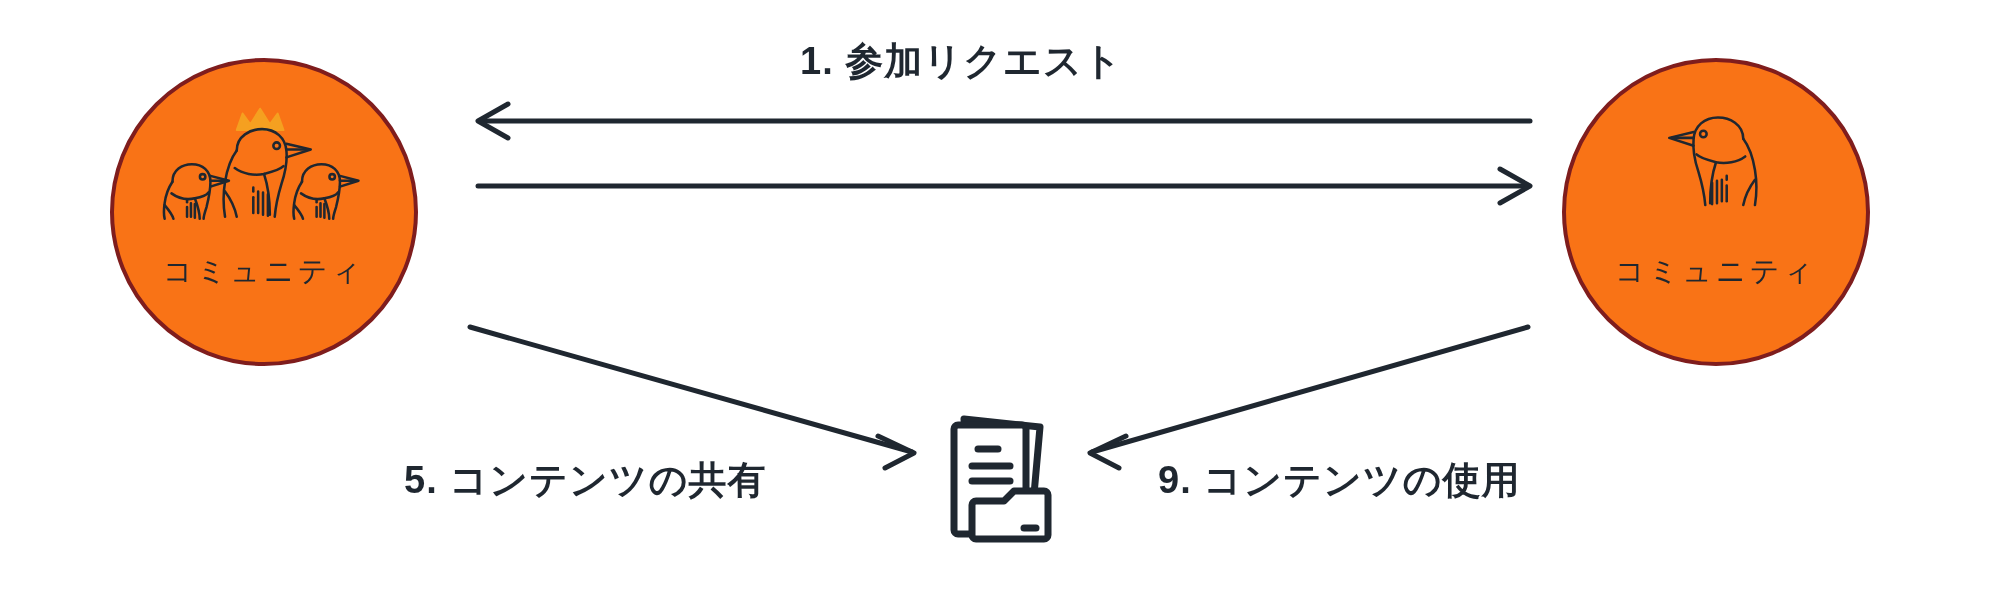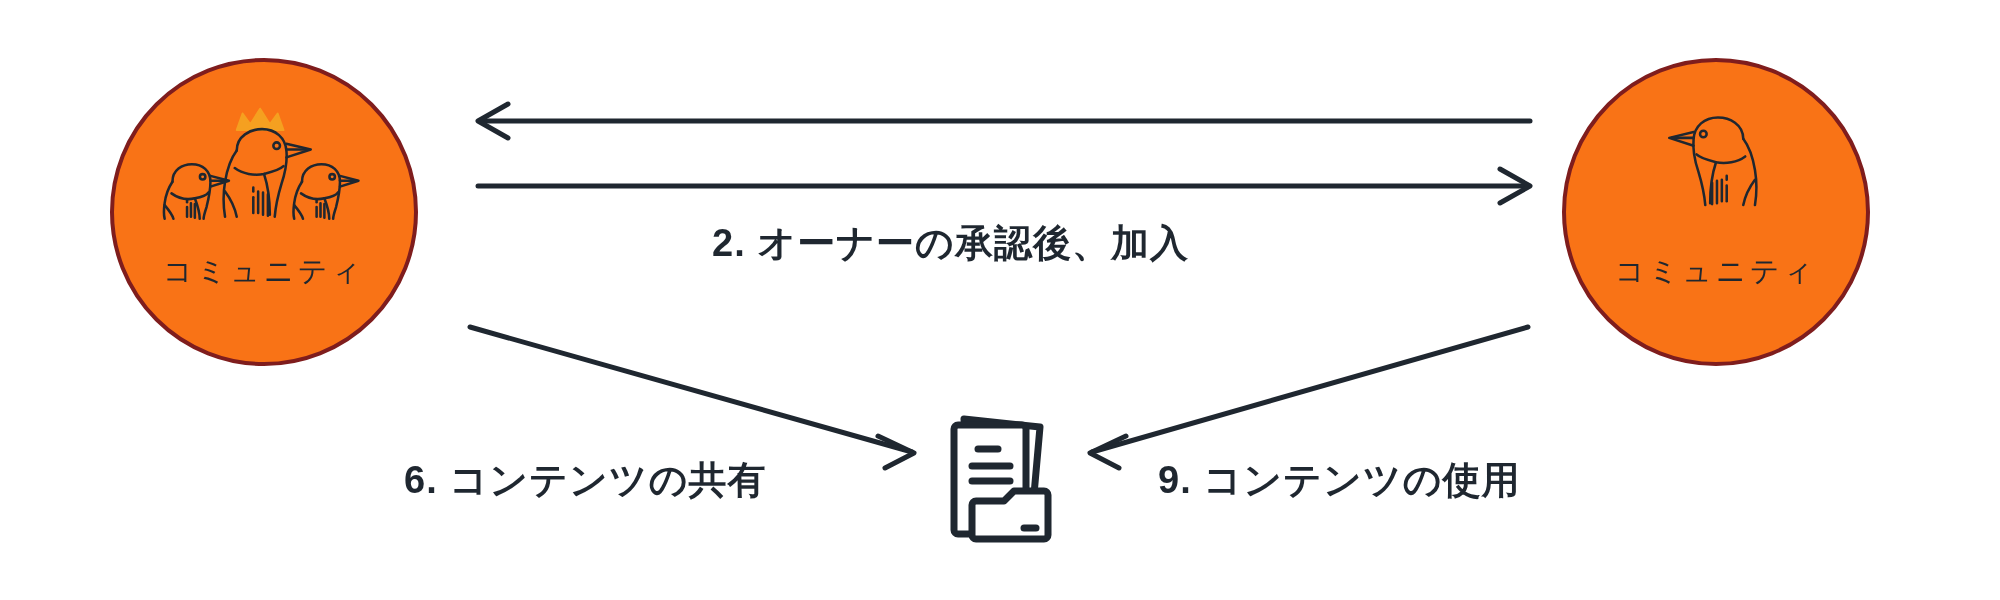--- a/index.html
+++ b/index.html
@@ -195,22 +195,22 @@
         <path d="M878 436 L914 453 L885 468"></path>
       </g>
 
       <g>
         <line x1="1528" y1="327" x2="1092" y2="452"></line>
         <path d="M1126 436 L1090 453 L1119 468"></path>
       </g>
     </g>
   </svg>
 
-  <div class="step-label" id="step-2-label">2. オーナーの承認後、加入</div>
-  <div class="step-label" id="step-3-label">6. コンテンツの共有</div>
+  <div class="step-label" id="step-1-label">1. 参加リクエスト</div>
+  <div class="step-label" id="step-3-label">5. コンテンツの共有</div>
   <div class="step-label" id="step-4-label">9. コンテンツの使用</div>
 
   <svg id="content-doc" viewBox="0 0 122 150">
     <g fill="#ffffff" stroke="#1f2730" stroke-width="7" stroke-linecap="round" stroke-linejoin="round">
 
       <path d="M24 21 L100 29 L92 119 L30 113 Z"></path>
 
       <rect x="14" y="27" width="72" height="109" rx="4"></rect>
 
       <line x1="38" y1="51" x2="58" y2="51"></line>

